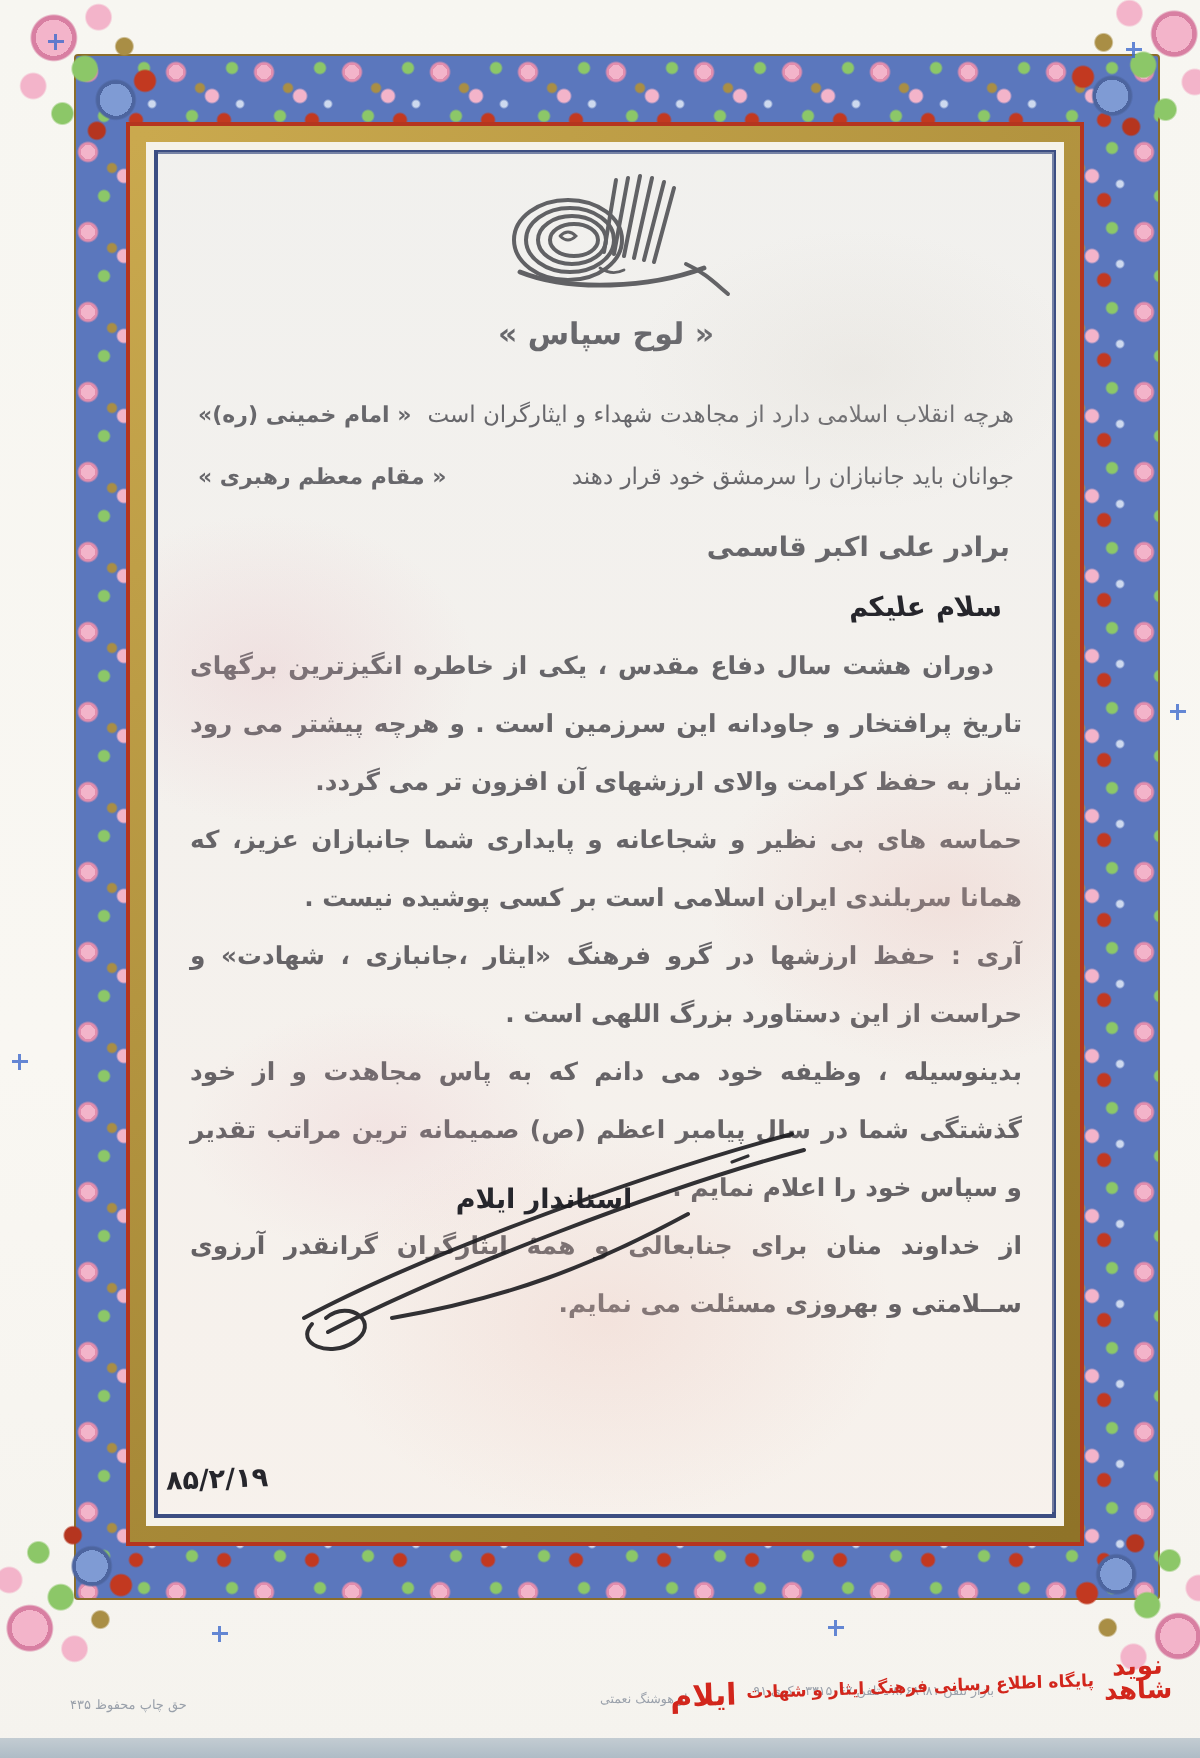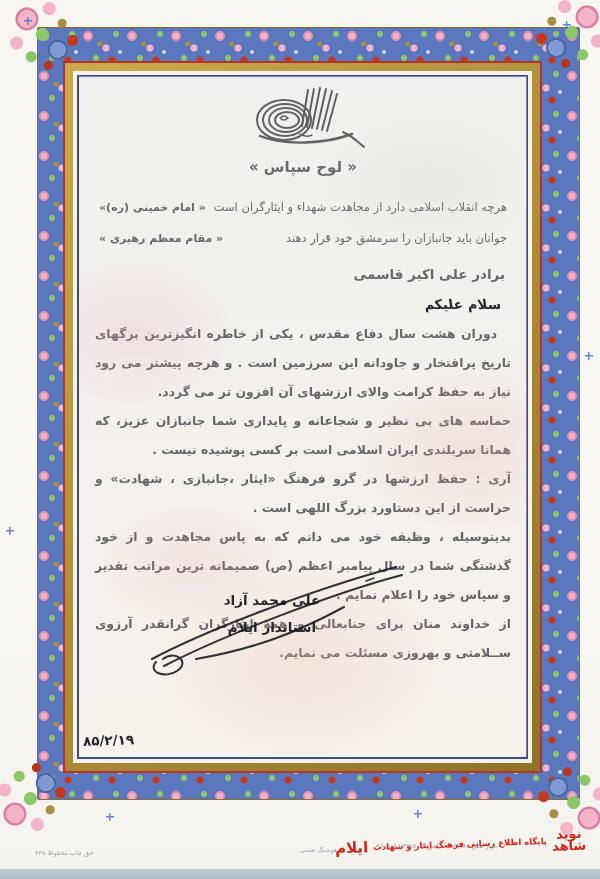--- a/index.html
+++ b/index.html
@@ -169,21 +169,20 @@
     <div class="body-text">
       <p class="indent">دوران هشت سال دفاع مقدس ، یکی از خاطره انگیزترین برگهای تاریخ پرافتخار و جاودانه این سرزمین است . و هرچه پیشتر می رود نیاز به حفظ کرامت والای ارزشهای آن افزون تر می گردد.</p>
       <p>حماسه های بی نظیر و شجاعانه و پایداری شما جانبازان عزیز، که همانا سربلندی ایران اسلامی است بر کسی پوشیده نیست .</p>
       <p>آری : حفظ ارزشها در گرو فرهنگ «ایثار ،جانبازی ، شهادت» و حراست از این دستاورد بزرگ اللهی است .</p>
       <p>بدینوسیله ، وظیفه خود می دانم که به پاس مجاهدت و از خود گذشتگی شما در سال پیامبر اعظم (ص) صمیمانه ترین مراتب تقدیر و سپاس خود را اعلام نمایم .</p>
       <p>از خداوند منان برای جنابعالی و همهٔ ایثارگران گرانقدر آرزوی ســلامتی و بهروزی مسئلت می نمایم.</p>
     </div>
 
     <div class="sig-wrap">
       <div class="sig-names">
-        <div>علی محمد آزاد</div>
         <div>استاندار ایلام</div>
       </div>
       <svg class="sig-strokes" width="290" height="130" viewBox="0 0 290 130" fill="none" stroke="#1c1c20" stroke-width="2" stroke-linecap="round" opacity="0.9">
         <path d="M18 100 C 70 72, 180 30, 262 8"></path>
         <path d="M30 107 C 90 76, 200 34, 268 16"></path>
         <path d="M22 103 c -9 10 9 17 21 9 c 14 -9 -2 -22 -14 -12"></path>
         <path d="M62 100 C 120 90, 162 74, 210 48"></path>
         <path d="M232 22 l 8 -3" stroke-width="1.6"></path>
       </svg>
     </div>

